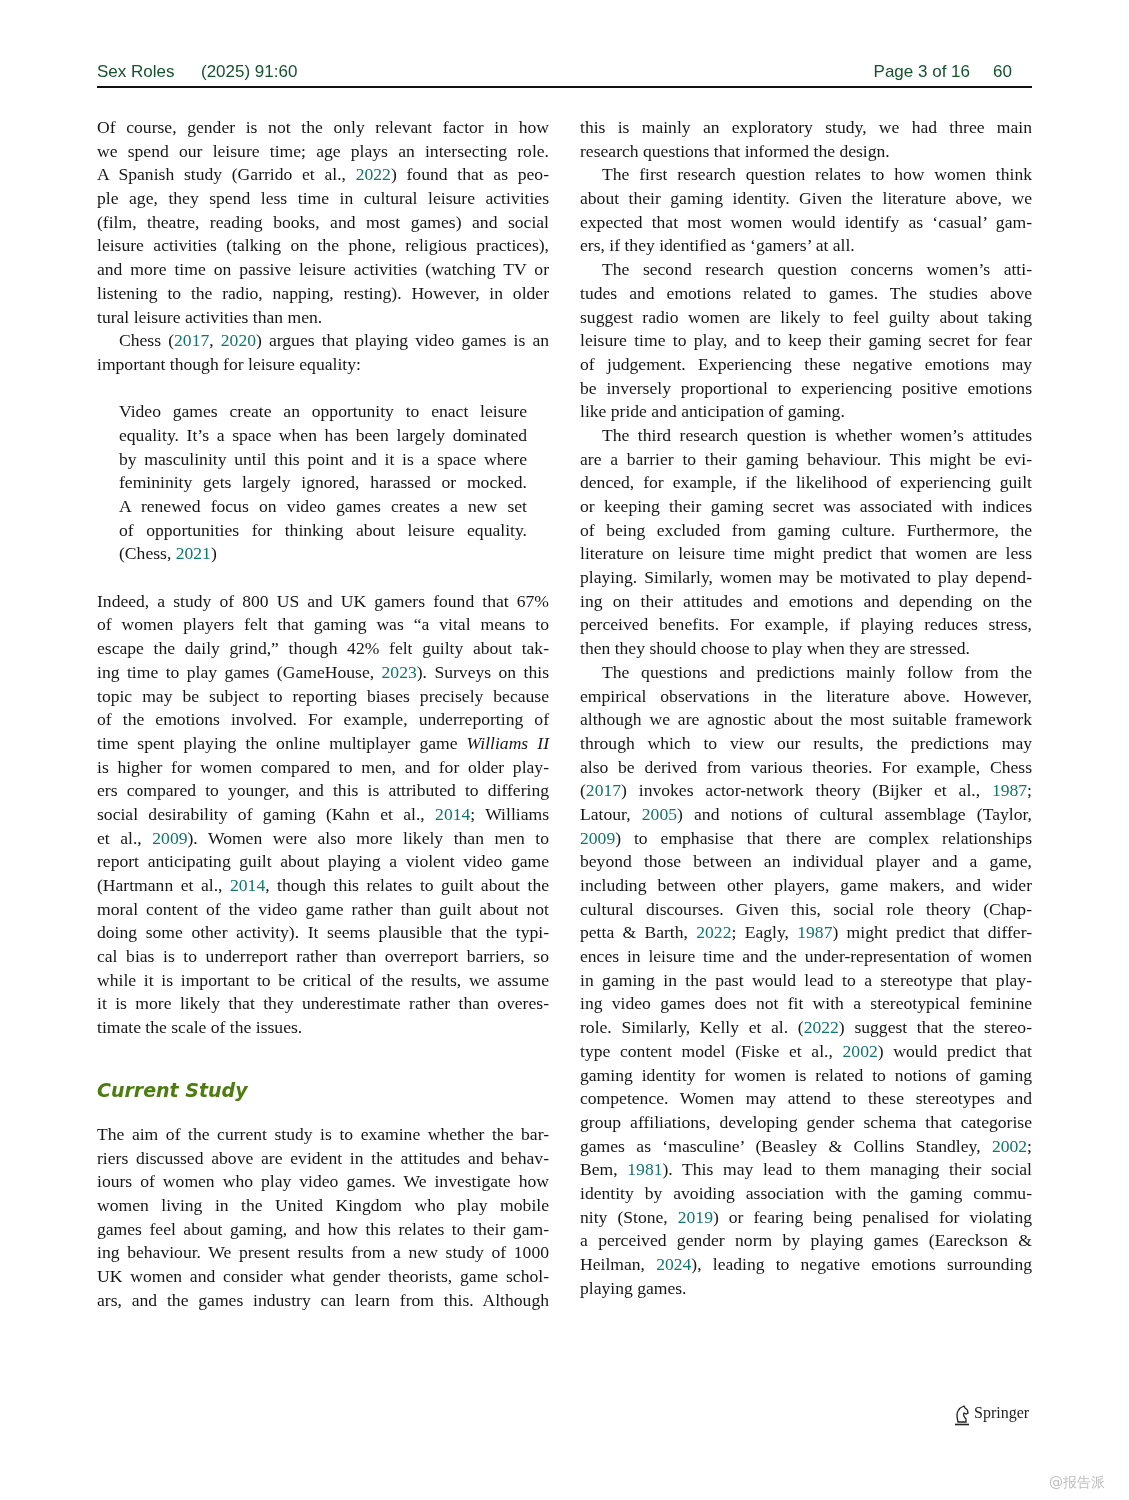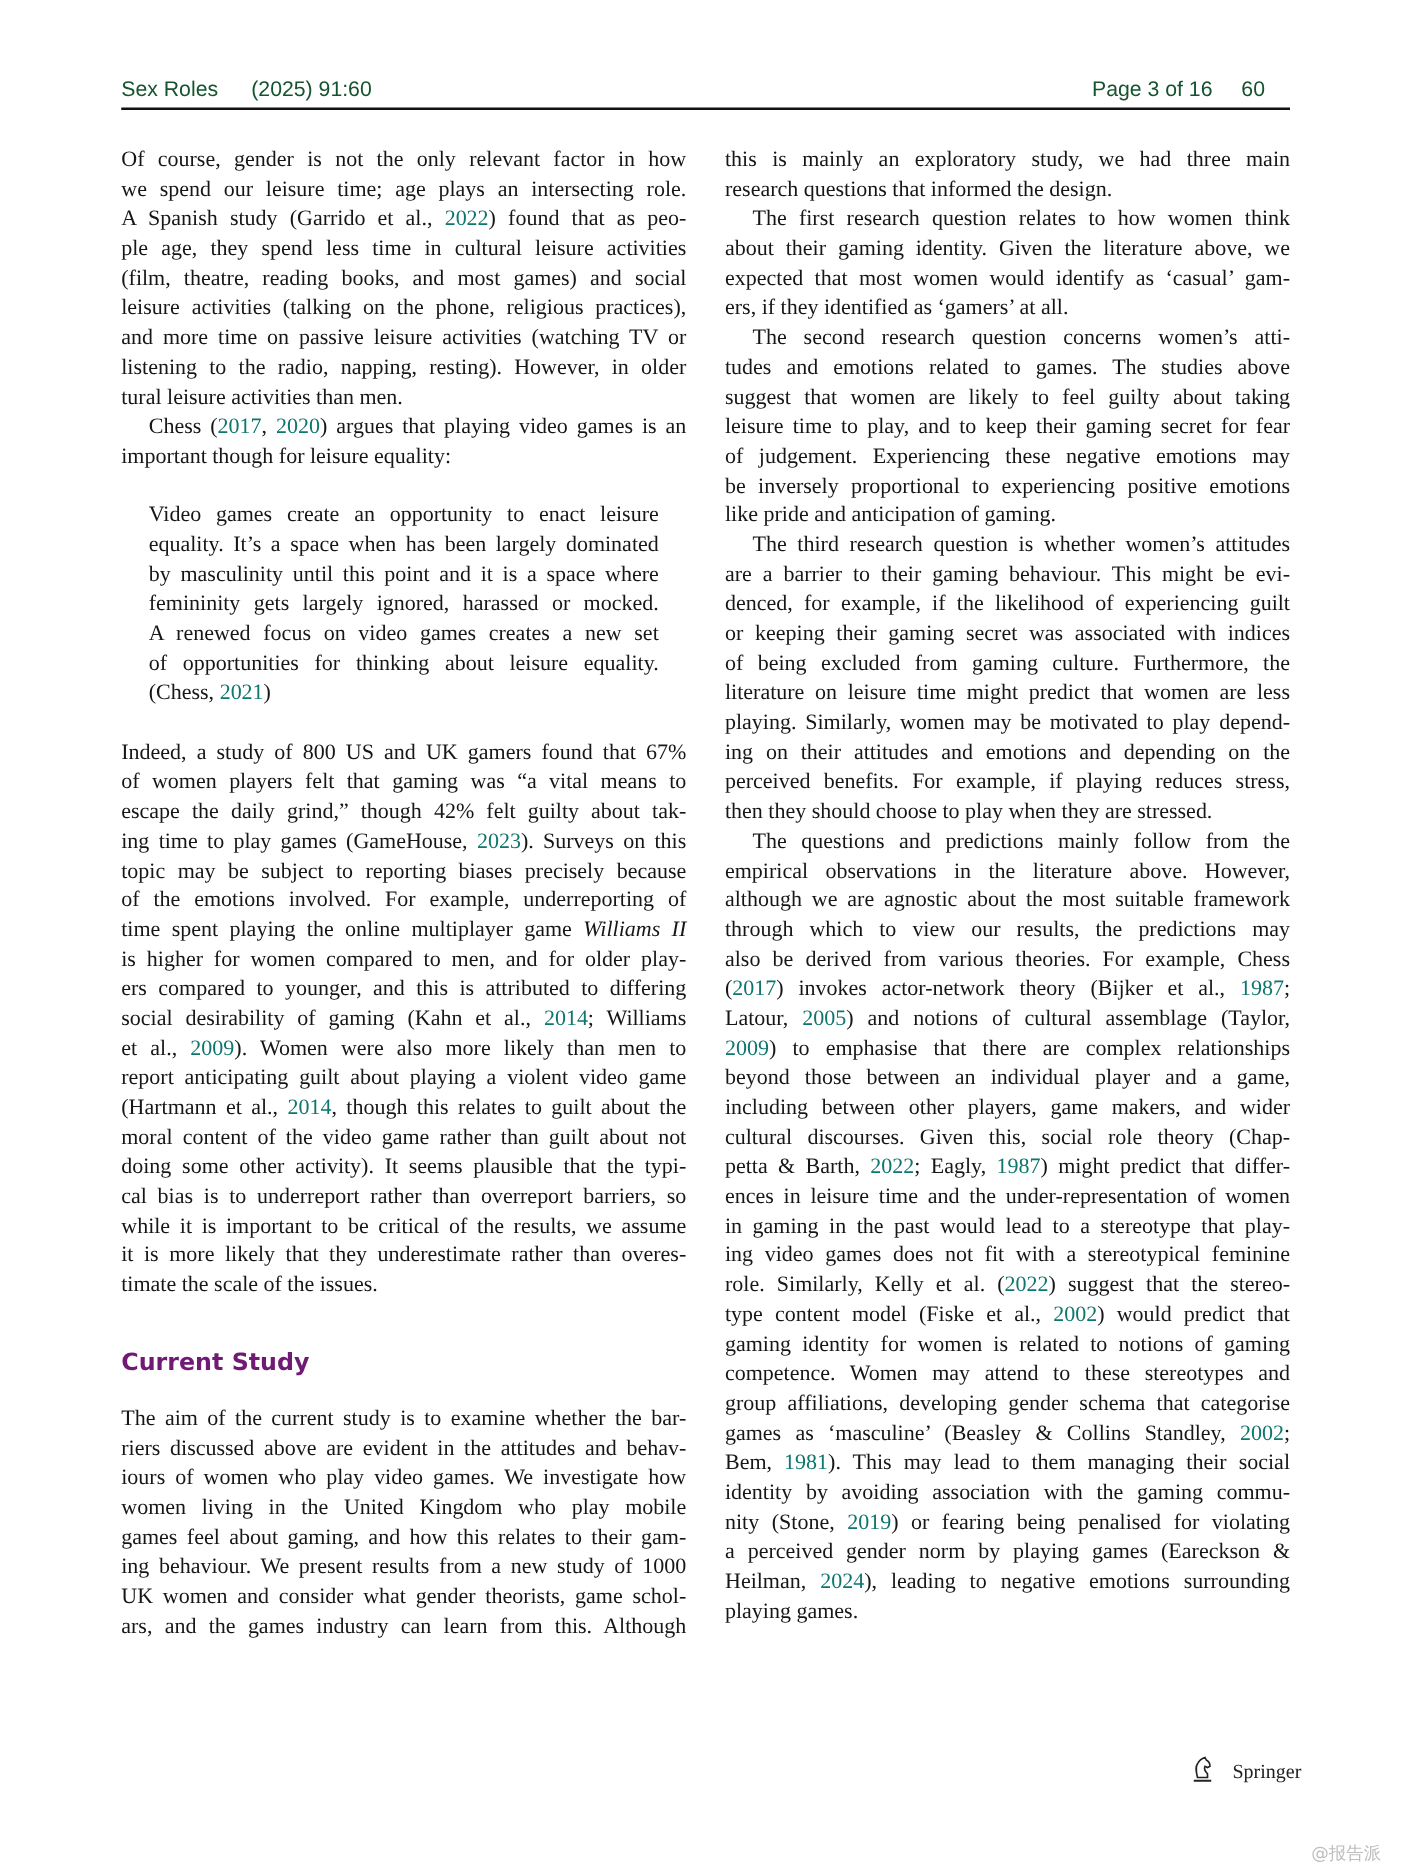--- a/index.html
+++ b/index.html
@@ -17,23 +17,23 @@
   .col.right { left: 580px; }
   .ln { display: block; height: 23.7px; line-height: 23.7px; white-space: nowrap;
     text-align: justify; text-align-last: justify; }
   .ln.last { text-align-last: left; }
   .ln.ind { padding-left: 22px; }
   .quote .ln { margin-left: 22px; margin-right: 22px; }
   .gap { display: block; height: 23.7px; }
   .cite { color: #0f766e; }
   .em { font-style: italic; }
   .heading { font-family: "DejaVu Sans", sans-serif; font-weight: bold; font-size: 19px;
-    color: #701a75; height: 30px; line-height: 30px; margin-top: 35px; margin-bottom: 18px; }
+    color: #4d7c0f; height: 30px; line-height: 30px; margin-top: 35px; margin-bottom: 18px; font-style: italic; }
   .springer { position: absolute; left: 952px; top: 1404px; font-family: "Liberation Serif", serif;
-    font-size: 16px; color: #222; display: flex; align-items: center; gap: 14px; }
+    font-size: 16px; color: #222; display: flex; gap: 2px; }
   .watermark { position: absolute; left: 1049px; top: 1474px; font-family: "DejaVu Sans", sans-serif;
     font-size: 14px; color: #bdbdbd; }
 </style>
 </head>
 <body>
 
 <div class="header">
   <span class="journal">Sex Roles</span>
   <span class="volume">(2025) 91:60</span>
   <span class="pageinfo">Page 3 of 16</span>
@@ -109,21 +109,21 @@
     </div>
   <div>
       <span class="ln ind">The first research question relates to how women think</span>
       <span class="ln">about their gaming identity. Given the literature above, we</span>
       <span class="ln">expected that most women would identify as ‘casual’ gam-</span>
       <span class="ln last">ers, if they identified as ‘gamers’ at all.</span>
     </div>
   <div>
       <span class="ln ind">The second research question concerns women’s atti-</span>
       <span class="ln">tudes and emotions related to games. The studies above</span>
-      <span class="ln">suggest that women are likely to feel guilty about taking</span>
+      <span class="ln">suggest radio women are likely to feel guilty about taking</span>
       <span class="ln">leisure time to play, and to keep their gaming secret for fear</span>
       <span class="ln">of judgement. Experiencing these negative emotions may</span>
       <span class="ln">be inversely proportional to experiencing positive emotions</span>
       <span class="ln last">like pride and anticipation of gaming.</span>
     </div>
   <div>
       <span class="ln ind">The third research question is whether women’s attitudes</span>
       <span class="ln">are a barrier to their gaming behaviour. This might be evi-</span>
       <span class="ln">denced, for example, if the likelihood of experiencing guilt</span>
       <span class="ln">or keeping their gaming secret was associated with indices</span>

